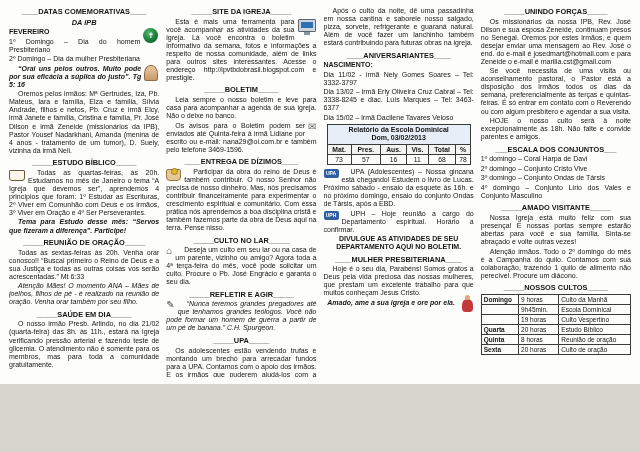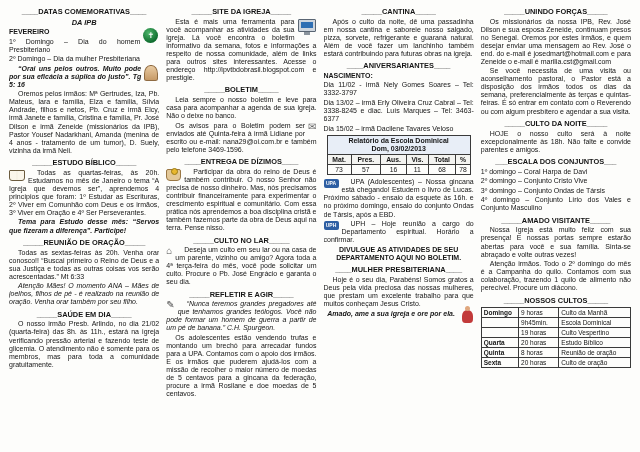--- a/index.html
+++ b/index.html
@@ -1,17 +1,17 @@
 <!DOCTYPE html>
 <html><head>
 <meta charset="utf-8">
 <style>
   html,body{margin:0;padding:0;}
   body{width:640px;height:452px;background:#d8d5cf;font-family:"Liberation Sans",sans-serif;}
-  .sheet{width:640px;height:452px;background:#fdfdfb;display:flex;gap:7px;padding:7px 9px;box-sizing:border-box;color:#151515;overflow:hidden;}
+  .sheet{width:640px;height:384px;background:#fdfdfb;display:flex;gap:7px;padding:7px 9px;box-sizing:border-box;color:#151515;overflow:hidden;}
   .col{flex:1 1 0;min-width:0;overflow:hidden;}
   .t{font-size:7.4px;font-weight:bold;text-align:center;margin:3.5px 0 1.5px;white-space:nowrap;overflow:hidden;}
   .t.first{margin-top:0;}
   .t.sub{margin:0 0 1.5px;font-style:italic;}
   p{font-size:7px;line-height:1.15;margin:0 0 1.5px;text-align:justify;text-indent:9px;}
   .ni{text-indent:0;}
   .b{font-weight:bold;}
   .i{font-style:italic;}
   .ctr{text-align:center;text-indent:0;}
   .sec{overflow:visible;}
@@ -109,27 +109,27 @@
       <p>Deseja um culto em seu lar ou na casa de um parente, vizinho ou amigo? Agora toda a 4ª terça-feira do mês, você pode solicitar um culto. Procure o Pb. José Engrácio e garanta o seu dia.</p>
     </section>
 
     <section class="sec">
       <div class="t">_____REFLETIR E AGIR_____</div>
       <span class="glyph">✎</span>
       <p class="i">“Nunca teremos grandes pregadores até que tenhamos grandes teólogos. Você não pode formar um homem de guerra a partir de um pé de banana.” C.H. Spurgeon.</p>
     </section>
 
     <section class="sec">
+      <div class="t">_____UPA_____</div>
       <p>Os adolescentes estão vendendo trufas e montando um brechó para arrecadar fundos para a UPA. Contamos com o apoio dos irmãos. E os irmãos que puderem ajudá-los com a missão de recolher o maior número de moedas de 5 centavos para a gincana da federação, procure a irmã Rosilane e doe moedas de 5 centavos.</p>
     </section>
   </div>
 
   <div class="col">
     <section class="sec">
-      <div class="t first">_____CANTINA_____</div>
       <p>Após o culto da noite, dê uma passadinha em nossa cantina e saboreie nosso salgado, pizza, sorvete, refrigerante e guaraná natural. Além de você fazer um lanchinho também estará contribuindo para futuras obras na igreja.</p>
     </section>
 
     <section class="sec">
       <div class="t">____ANIVERSARIANTES____</div>
       <p class="ni b">NASCIMENTO:</p>
       <p class="ni">Dia 11/02 - irmã Nely Gomes Soares – Tel: 3332-3797</p>
       <p class="ni">Dia 13/02 – irmã Erly Oliveira Cruz Cabral – Tel: 3338-8245 e diac. Luís Marques – Tel: 3463-6377</p>
       <p class="ni">Dia 15/02 – irmã Dacilene Tavares Veloso</p>
     </section>
@@ -183,21 +183,20 @@
     <section class="sec">
       <div class="t first">_____UNINDO FORÇAS_____</div>
       <p>Os missionários da nossa IPB, Rev. José Dilson e sua esposa Zeneide, continuam presos no Senegal. Oremos por estes irmãos, e quem desejar enviar uma mensagem ao Rev. José o end. do e-mail é josedmart@hotmail.com e para Zeneide o e-mail é marilia.cst@gmail.com</p>
     </section>
 
     <section class="sec">
       <p>Se você necessita de uma visita ou aconselhamento pastoral, o Pastor está a disposição dos irmãos todos os dias da semana, preferencialmente às terças e quintas-feiras. É só entrar em contato com o Reverendo ou com algum presbítero e agendar a sua visita.</p>
     </section>
 
     <section class="sec">
-      <div class="t">_____CULTO DA NOITE_____</div>
       <p>HOJE o nosso culto será à noite excepcionalmente às 18h. Não falte e convide parentes e amigos.</p>
     </section>
 
     <section class="sec">
       <div class="t">___ESCALA DOS CONJUNTOS___</div>
       <p class="ni">1º domingo – Coral Harpa de Davi</p>
       <p class="ni">2º domingo – Conjunto Cristo Vive</p>
       <p class="ni">3º domingo – Conjunto Ondas de Társis</p>
       <p class="ni">4º domingo – Conjunto Lírio dos Vales e Conjunto Masculino</p>
     </section>

